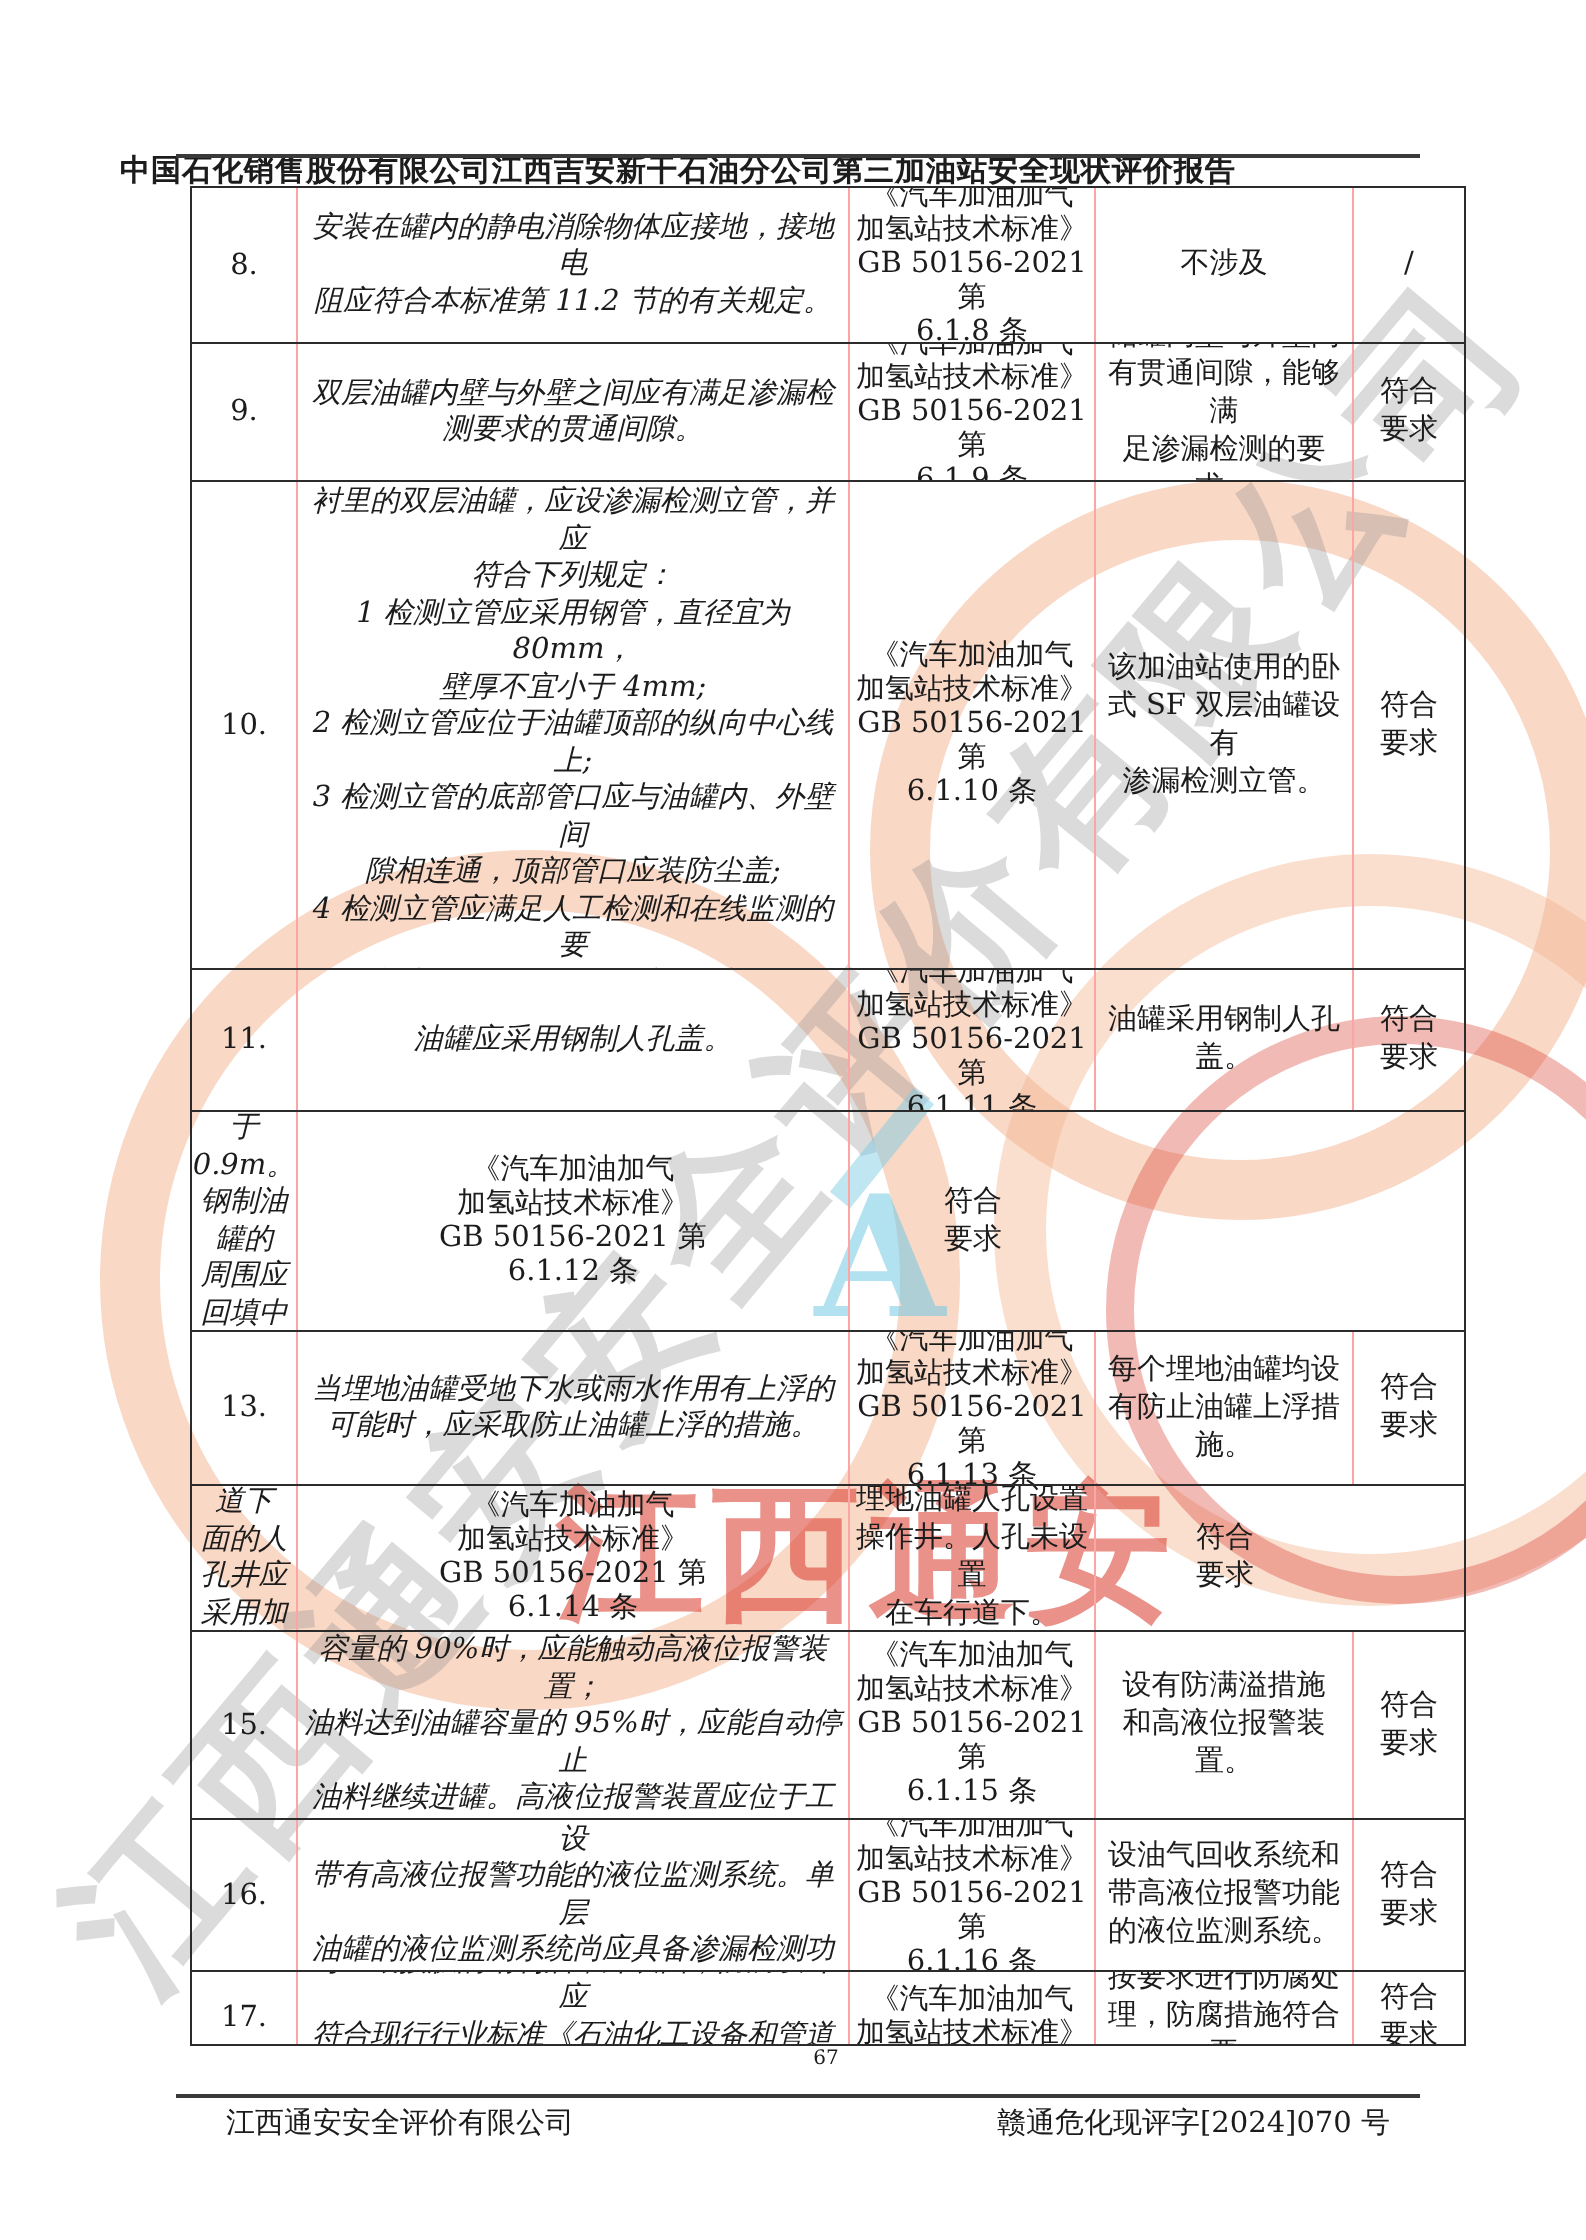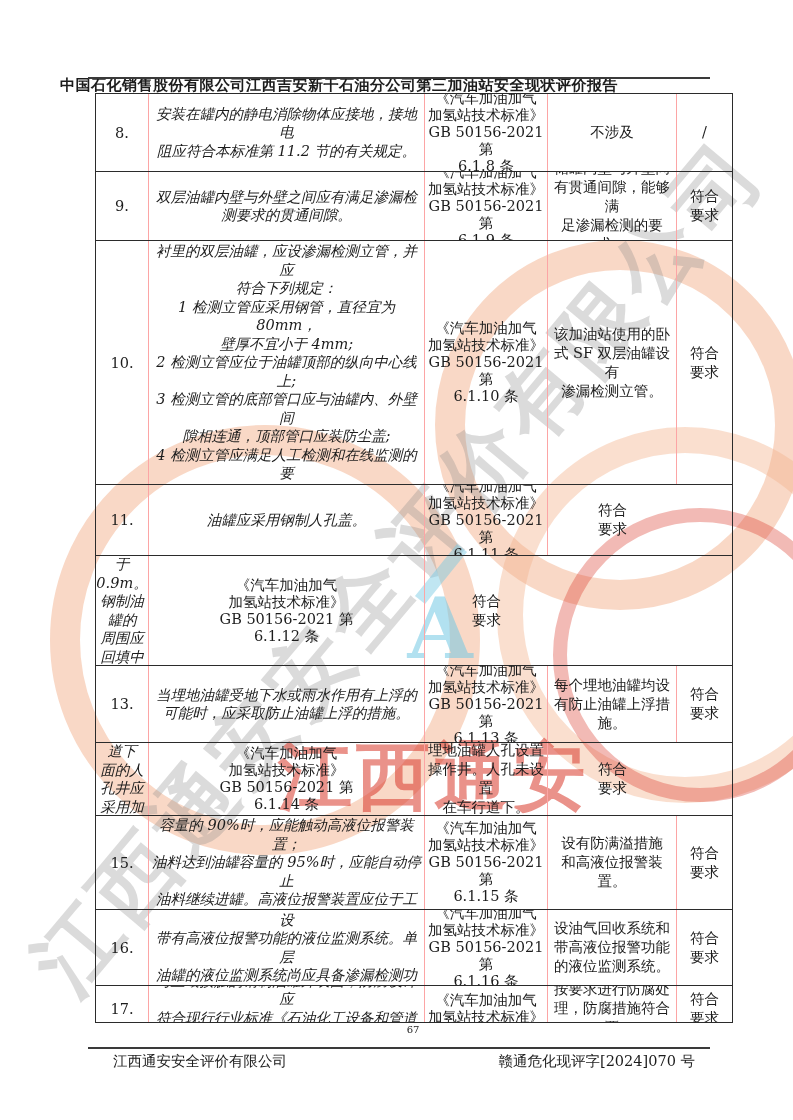--- a/index.html
+++ b/index.html
@@ -130,20 +130,22 @@
 要求</div>
     </div>
 
     <div class="t-row" style="height:70px">
       <div class="cell c-serial">11.</div>
       <div class="cell c-content">油罐应采用钢制人孔盖。</div>
       <div class="cell c-basis">《汽车加油加气
 加氢站技术标准》
 GB 50156-2021 第
 6.1.11 条</div>
+      <div class="cell c-result">油罐采用钢制人孔
+盖。</div>
       <div class="cell c-concl">符合
 要求</div>
     </div>
 
     <div class="t-row" style="height:109px">
       <div class="cell c-content">油罐设在非车行道下面时，罐顶的覆土厚度
 不应小于 0.5m;设在车行道下面时，罐顶低
 于混凝土路面不宜小于 0.9m。钢制油罐的
 周围应回填中性沙或细土，其厚度不应小于
 0.3m; 外层为玻璃纤维增强塑料材料的油

